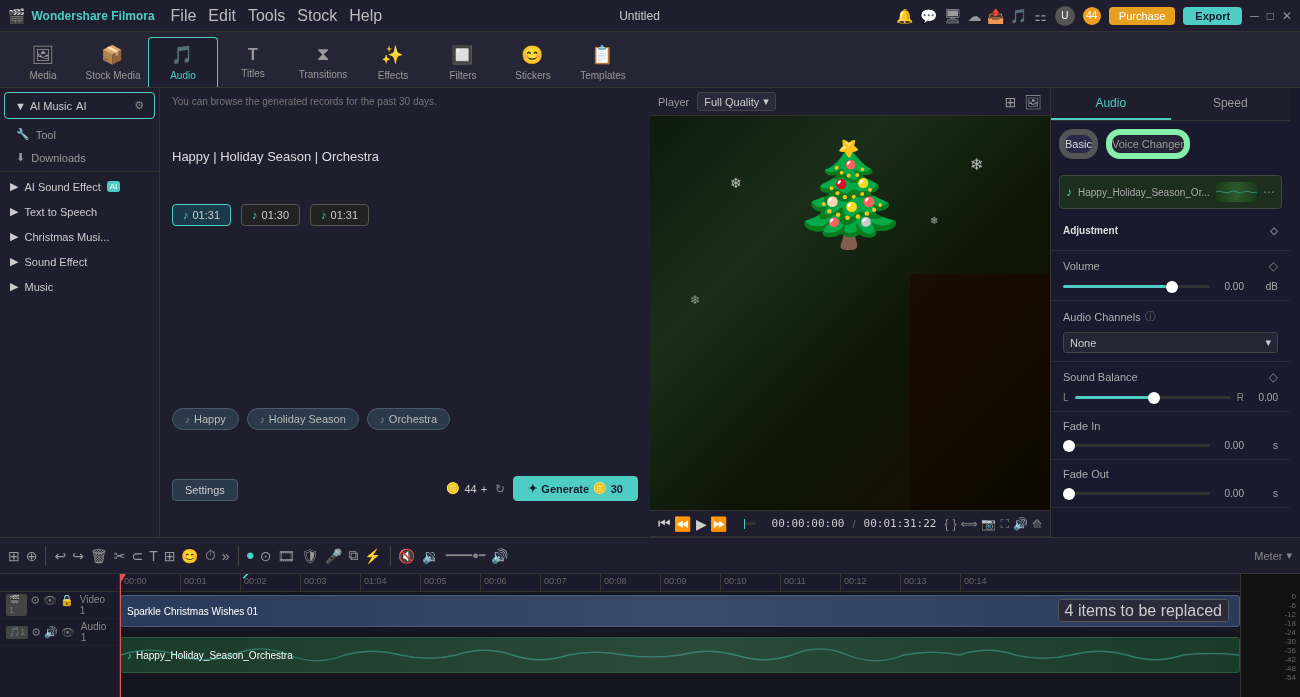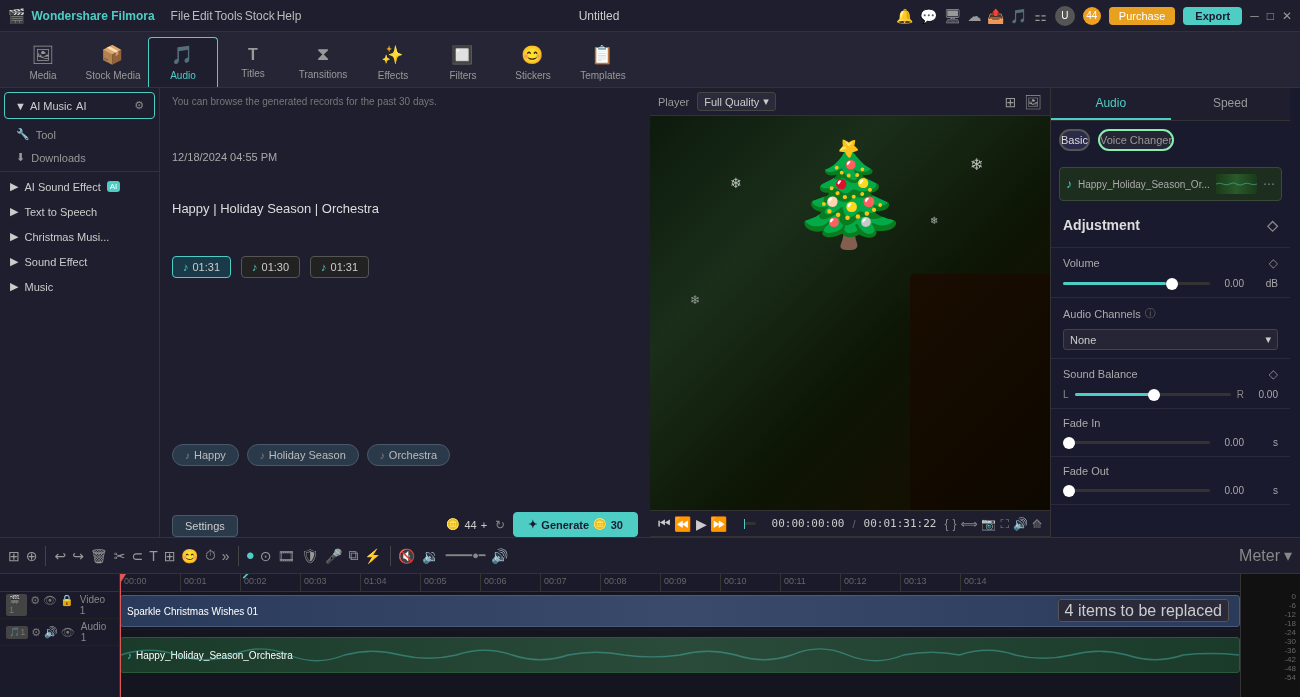--- a/index.html
+++ b/index.html
@@ -2,21 +2,21 @@
 <html><head>
   <meta charset="utf-8">
   <style>
     * { box-sizing: border-box; margin: 0; padding: 0; }
     body { font-family: 'Segoe UI', Arial, sans-serif; background: #1a1a2e; color: #ccc; width: 1300px; height: 697px; overflow: hidden; font-size: 12px; }
 
     
     .topbar { display: flex; align-items: center; background: #1e1e2e; height: 32px; padding: 0 8px; gap: 16px; border-bottom: 1px solid #333; }
     .topbar-logo { display: flex; align-items: center; gap: 6px; color: #4ecdc4; font-weight: bold; font-size: 12px; }
     .topbar-logo .logo-icon { color: #4ecdc4; font-size: 14px; }
-    .topbar-menu { display: flex; gap: 2px; font-size: 12px; color: #bbb; }
+    .topbar-menu { display: flex; gap: 12px; font-size: 16px; color: #bbb; }
     .topbar-menu span { cursor: pointer; }
     .topbar-title { flex: 1; text-align: center; color: #ccc; font-size: 12px; }
     .topbar-right { display: flex; align-items: center; gap: 8px; }
     .purchase-btn { background: #e8a020; color: #fff; border: none; padding: 3px 10px; border-radius: 4px; font-size: 11px; cursor: pointer; }
     .export-btn { background: #4ecdc4; color: #1a1a2e; border: none; padding: 3px 12px; border-radius: 4px; font-size: 11px; cursor: pointer; font-weight: bold; }
     .avatar { background: #555; border-radius: 50%; width: 20px; height: 20px; display: flex; align-items: center; justify-content: center; font-size: 10px; color: #fff; }
     .coin { background: #f0a020; border-radius: 50%; width: 18px; height: 18px; display: flex; align-items: center; justify-content: center; font-size: 10px; color: #fff; }
     .topbar-icons { display: flex; gap: 6px; color: #999; font-size: 14px; }
 
     
@@ -64,29 +64,29 @@
     .video-icons { display: flex; gap: 8px; color: #999; font-size: 14px; margin-left: auto; }
     .video-preview { flex: 1; background: #000; display: flex; align-items: center; justify-content: center; position: relative; overflow: hidden; }
     .xmas-bg { width: 100%; height: 100%; background: linear-gradient(135deg, #0d1a0d 0%, #1a2e1a 30%, #0d1505 60%, #1a0d00 100%); position: relative; }
 
     
     .props-panel { width: 240px; background: #1a1a2e; border-left: 1px solid #333; display: flex; flex-direction: column; overflow-y: auto; }
     .props-tabs { display: flex; background: #1e1e2e; border-bottom: 1px solid #333; }
     .props-tab { flex: 1; text-align: center; padding: 8px; font-size: 12px; cursor: pointer; color: #999; }
     .props-tab.active { color: #4ecdc4; border-bottom: 2px solid #4ecdc4; }
     .props-subtabs { display: flex; gap: 8px; padding: 8px; }
-    .props-subtab { background: #252535; border: 2px solid #86efac; border-radius: 14px; padding: 3px 0; font-size: 11px; color: #999; cursor: pointer; }
+    .props-subtab { background: #252535; border: 6px solid #86efac; border-radius: 14px; padding: 3px 0; font-size: 11px; color: #999; cursor: pointer; }
     .props-subtab.active { background: #2a2a4a; border-color: #555; color: #ddd; }
 
     .audio-track-preview { margin: 8px; background: #1e2e1e; border: 1px solid #3a4a3a; border-radius: 4px; padding: 6px; display: flex; align-items: center; gap: 6px; }
     .audio-track-name { font-size: 10px; color: #aaa; flex: 1; }
     .audio-waveform { flex: 2; height: 20px; background: linear-gradient(90deg, #1a3a1a, #2a5a2a, #1a3a1a); border-radius: 2px; }
 
     .props-section { padding: 8px 12px; border-bottom: 1px solid #2a2a3a; }
-    .props-section-title { font-size: 14px; color: #ddd; font-weight: bold; margin-bottom: 6px; display: flex; align-items: center; justify-content: space-between; }
+    .props-section-title { font-size: 10px; color: #ddd; font-weight: bold; margin-bottom: 6px; display: flex; align-items: center; justify-content: space-between; }
     .props-row { display: flex; align-items: center; margin-bottom: 8px; gap: 6px; }
     .props-label { font-size: 11px; color: #aaa; flex: 1; display: flex; align-items: center; gap: 4px; }
     .toggle { width: 32px; height: 16px; background: #4ecdc4; border-radius: 8px; position: relative; cursor: pointer; }
     .toggle-dot { width: 14px; height: 14px; background: #fff; border-radius: 50%; position: absolute; top: 1px; right: 1px; }
     .slider-row { display: flex; align-items: center; gap: 6px; }
     .slider-track { flex: 1; height: 3px; background: #333; border-radius: 2px; position: relative; }
     .slider-fill { height: 3px; background: #4ecdc4; border-radius: 2px; }
     .slider-thumb { width: 12px; height: 12px; background: #fff; border-radius: 50%; position: absolute; top: -4.5px; }
     .slider-val { font-size: 10px; color: #aaa; min-width: 28px; text-align: right; }
     .select-input { background: #252535; border: 1px solid #444; border-radius: 3px; padding: 3px 6px; font-size: 11px; color: #ccc; width: 100%; display: flex; align-items: center; justify-content: space-between; cursor: pointer; }
@@ -98,21 +98,21 @@
     .play-btn { color: #ccc; cursor: pointer; font-size: 14px; }
     .progress-bar { flex: 1; height: 3px; background: #333; border-radius: 2px; position: relative; margin: 0 8px; }
     .progress-pos { width: 1px; height: 10px; background: #4ecdc4; position: absolute; top: -3.5px; }
     .edit-icons { display: flex; gap: 4px; color: #888; font-size: 12px; }
 
     
     .timeline { height: 220px; background: #151520; border-top: 1px solid #333; display: flex; flex-direction: column; }
     .timeline-toolbar { display: flex; align-items: center; padding: 4px 8px; gap: 6px; background: #1e1e2e; border-bottom: 1px solid #333; height: 36px; }
     .timeline-tool-icon { color: #999; cursor: pointer; font-size: 14px; }
     .timeline-toolbar-sep { width: 1px; height: 20px; background: #444; margin: 0 2px; }
-    .meter-label { margin-left: auto; color: #888; font-size: 16px; display: flex; align-items: flex-end; gap: 4px; }
+    .meter-label { margin-left: auto; color: #888; font-size: 11px; display: flex; align-items: flex-end; gap: 4px; }
 
     .timeline-main { display: flex; flex: 1; }
     .track-labels { width: 120px; background: #1a1a2a; border-right: 1px solid #333; display: flex; flex-direction: column; }
     .track-label-row { display: flex; align-items: center; gap: 4px; padding: 2px 6px; border-bottom: 1px solid #222; color: #888; font-size: 10px; }
     .track-label-icons { display: flex; gap: 3px; }
     .tl-icon { cursor: pointer; color: #777; font-size: 11px; }
 
     .timeline-tracks { flex: 1; overflow: hidden; position: relative; }
     .timeline-ruler { display: flex; background: #1a1a2a; border-bottom: 1px solid #333; height: 18px; }
     .ruler-mark { font-size: 9px; color: #666; border-left: 1px solid #333; padding: 2px 3px; min-width: 60px; }
@@ -242,21 +242,20 @@
       <span>Sound Effect</span>
     </div>
     <div class="sidebar-section">
       <span>▶</span>
       <span>Music</span>
     </div>
   </div>
 
   <div class="content-area" style="max-width:490px;">
     <div class="content-info">You can browse the generated records for the past 30 days.</div>
-    <div class="content-datetime">12/18/2024 04:55 PM</div>
     <div class="content-title">Happy | Holiday Season | Orchestra</div>
     <div class="track-items">
       <div class="track-item" style="border-color:#4ecdc4;background:#1a3a4a;">
         <span class="music-note">♪</span>
         <span>01:31</span>
       </div>
       <div class="track-item" style="border-color:#555;background:#222;">
         <span class="music-note">♪</span>
         <span>01:30</span>
       </div>

